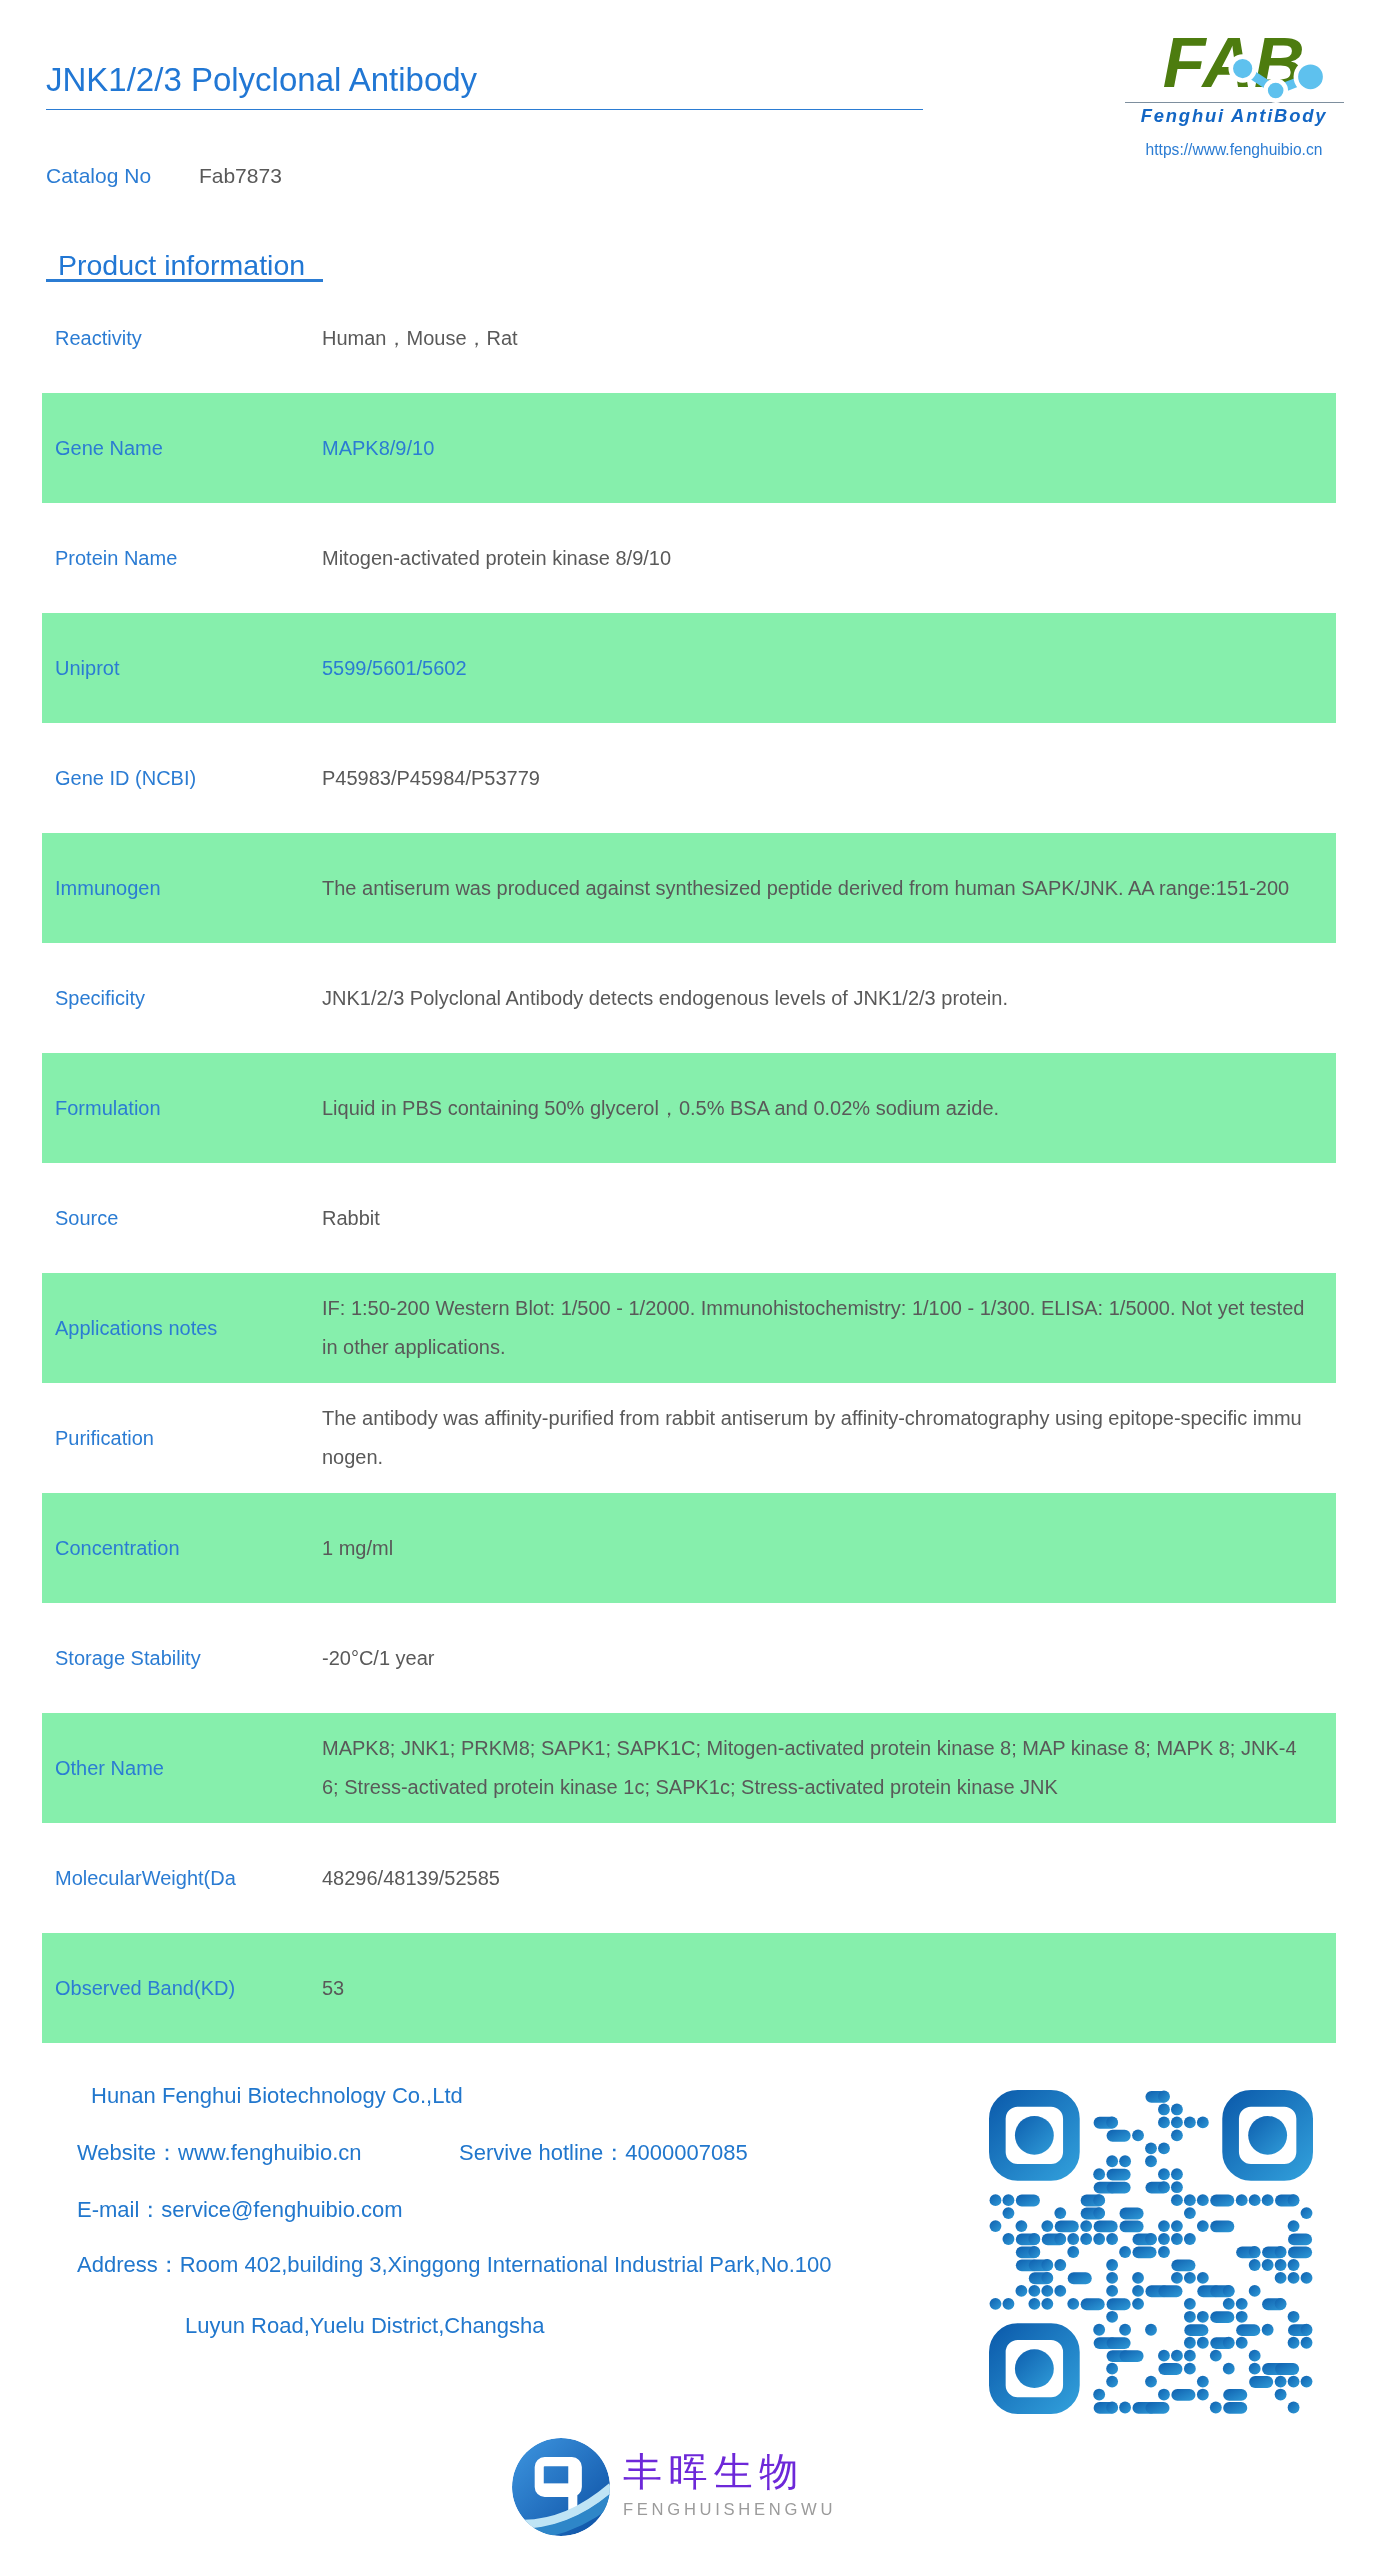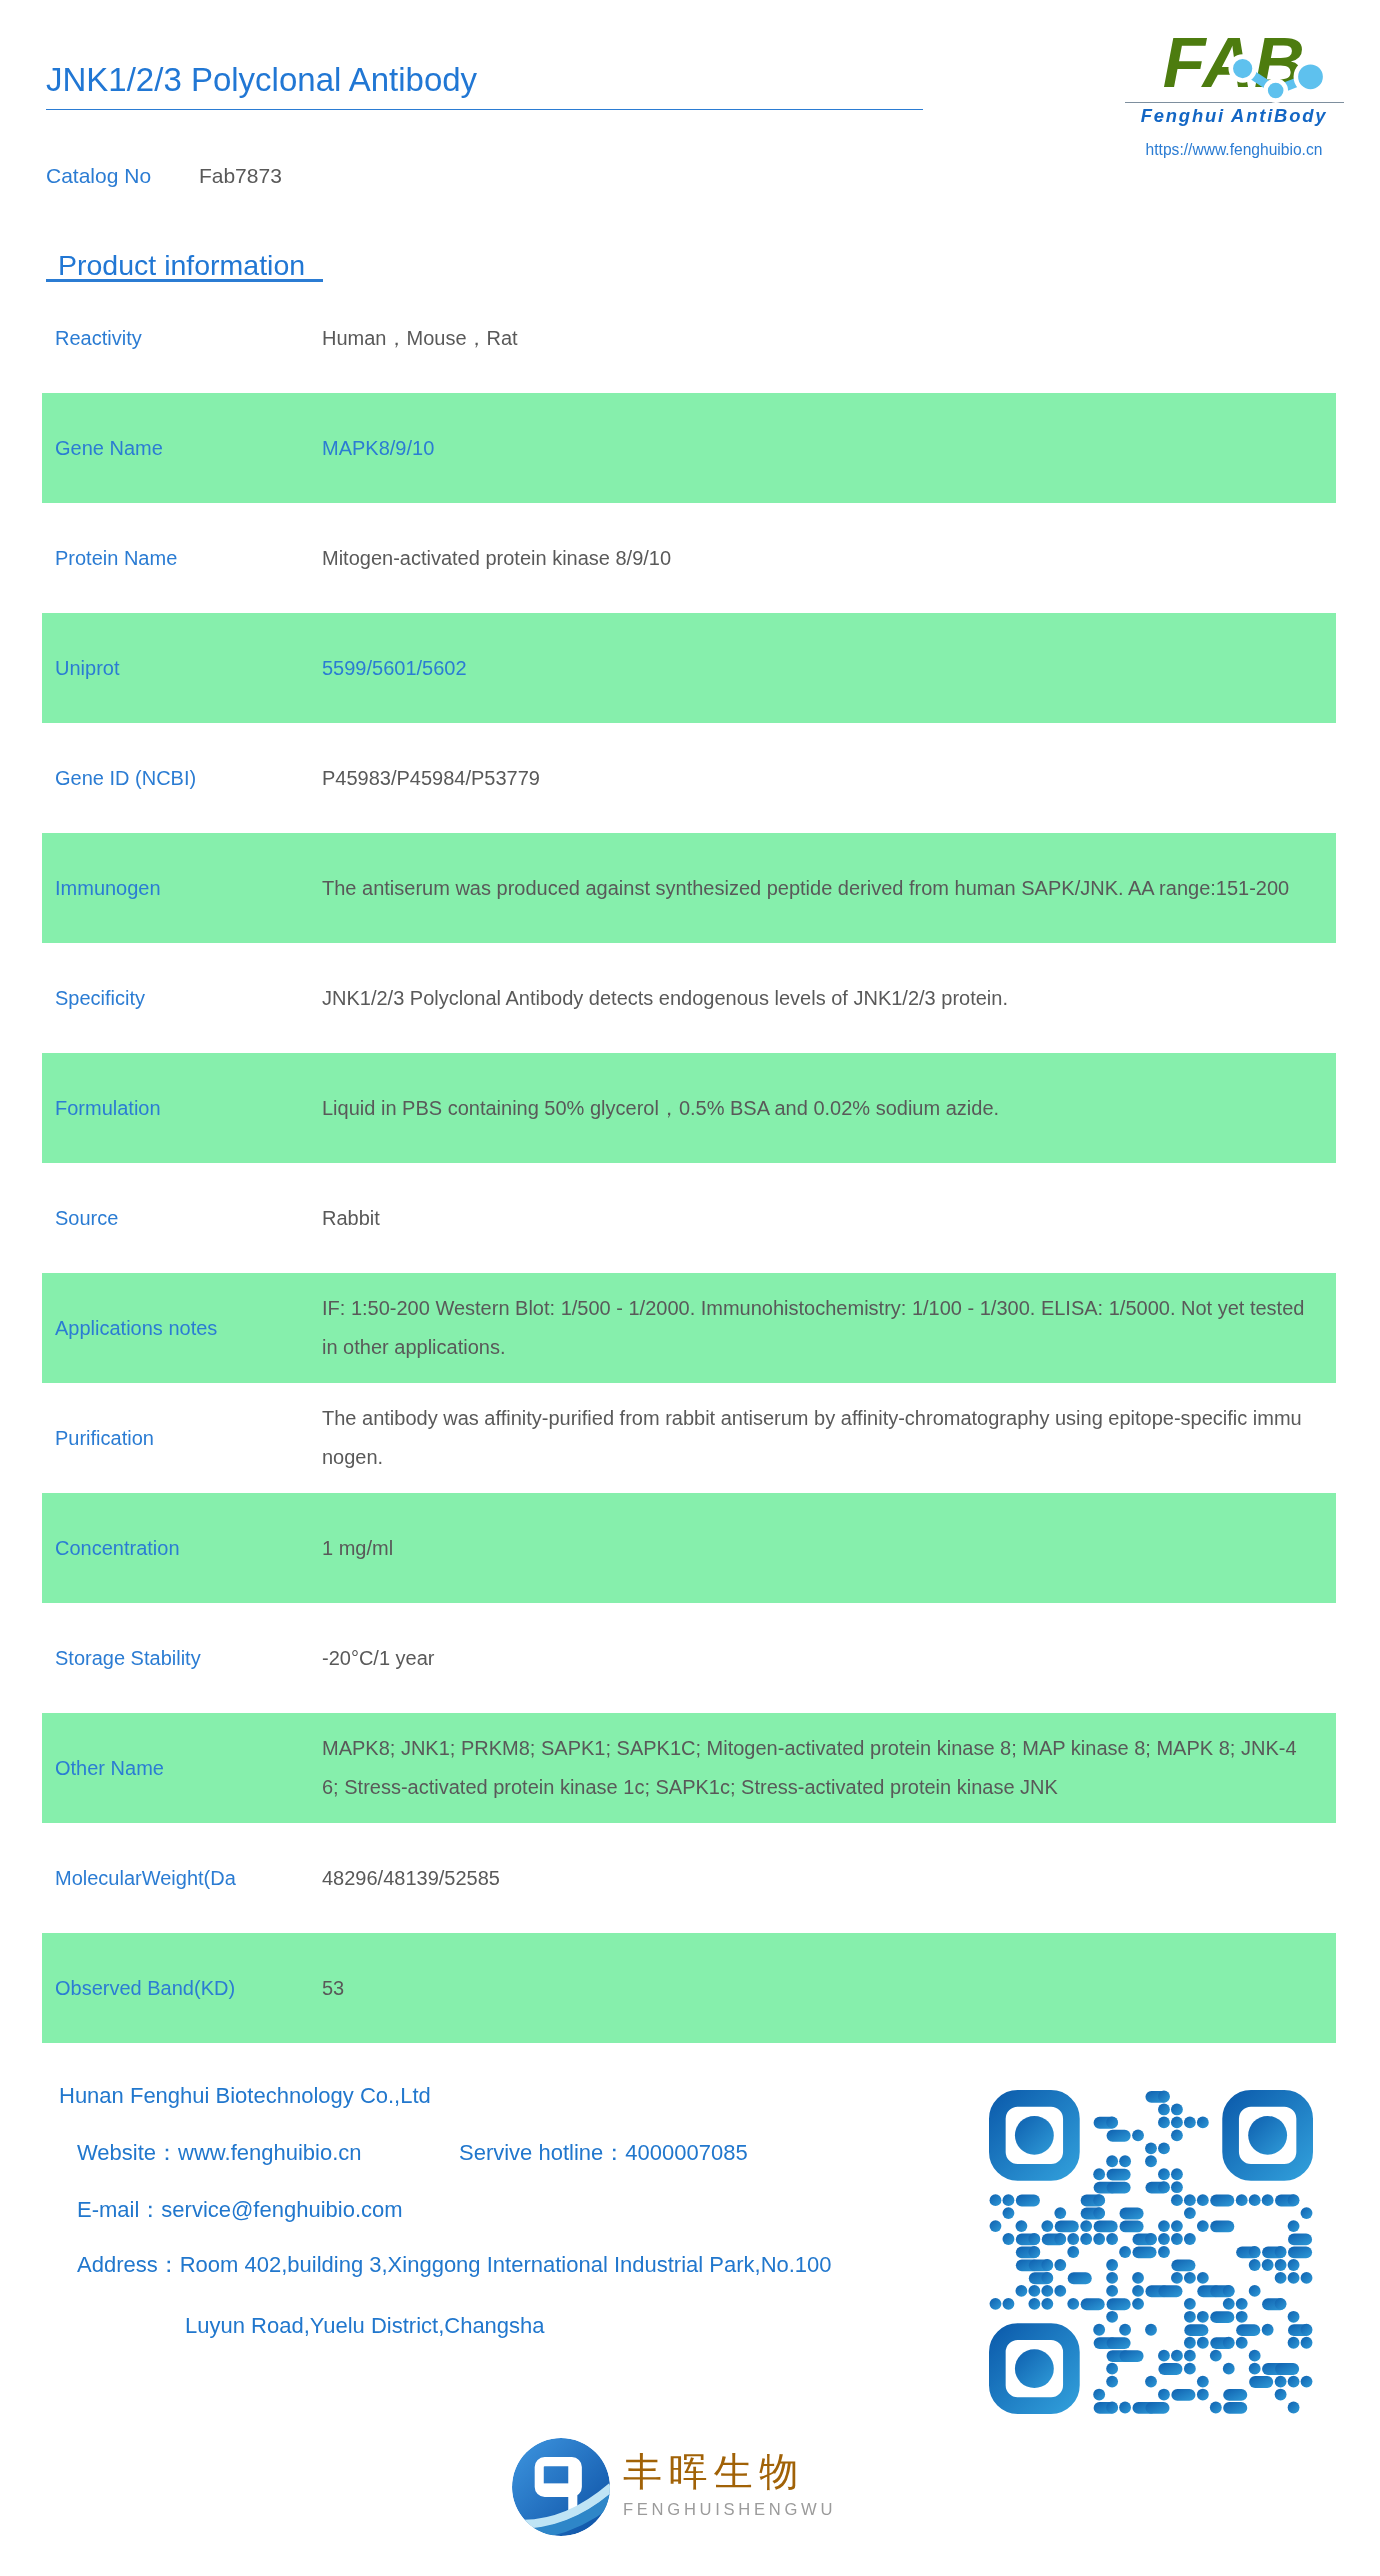--- a/index.html
+++ b/index.html
@@ -32,21 +32,21 @@
   .row.shaded{background:#86efac;}
   .row .label{width:267px;padding-left:13px;flex:none;font-size:20px;color:#2b7cd3;}
   .row .value{width:984px;font-size:20px;color:#595959;line-height:39px;word-break:break-all;}
   .row .value.hl{color:#2b7cd3;}
 
   
   .f-line{position:absolute;color:#2177cd;font-size:22px;white-space:nowrap;}
   .qr{position:absolute;left:989px;top:2090px;}
   .bottom-logo{position:absolute;left:512px;top:2438px;display:flex;align-items:flex-start;}
   .bl-text{margin-left:13px;padding-top:13px;}
-  .bl-cn{font-size:39px;color:#a16207;letter-spacing:6.4px;line-height:42px;}
+  .bl-cn{font-size:39px;color:#6d28d9;letter-spacing:6.4px;line-height:42px;}
   .bl-en{font-size:16.6px;color:#9b9b9b;letter-spacing:3.7px;margin-top:7.4px;}
 </style>
 </head>
 <body>
 
 <div class="page">
 
   <h1 class="page-title">JNK1/2/3 Polyclonal Antibody</h1>
   <div class="title-rule"></div>
 
@@ -131,21 +131,21 @@
       <div class="row">
         <span class="label">MolecularWeight(Da</span>
         <span class="value">48296/48139/52585</span>
       </div>
       <div class="row shaded">
         <span class="label">Observed Band(KD)</span>
         <span class="value">53</span>
       </div>
     </div>
 
-  <div class="f-line" style="left:59px;top:2083px;">Hunan Fenghui Biotechnology Co.,Ltd</div>
+  <div class="f-line" style="left:91px;top:2083px;">Hunan Fenghui Biotechnology Co.,Ltd</div>
   <div class="f-line" style="left:77px;top:2138px;">Website：www.fenghuibio.cn</div>
   <div class="f-line" style="left:459px;top:2138px;">Servive hotline：4000007085</div>
   <div class="f-line" style="left:77px;top:2195px;">E-mail：service@fenghuibio.com</div>
   <div class="f-line" style="left:77px;top:2250px;">Address：Room 402,building 3,Xinggong International Industrial Park,No.100</div>
   <div class="f-line" style="left:185px;top:2313px;">Luyun Road,Yuelu District,Changsha</div>
 
   <svg class="qr" id="qr-svg" width="324" height="324" viewBox="0 0 350 350">
       <defs>
         <linearGradient id="qg" x1="0" y1="0" x2="1" y2="1">
           <stop offset="0" stop-color="#0e5fae"></stop>

